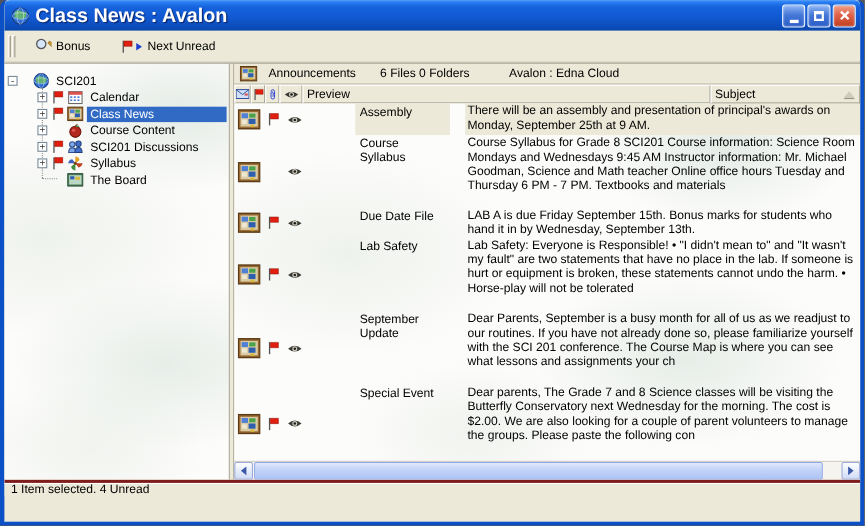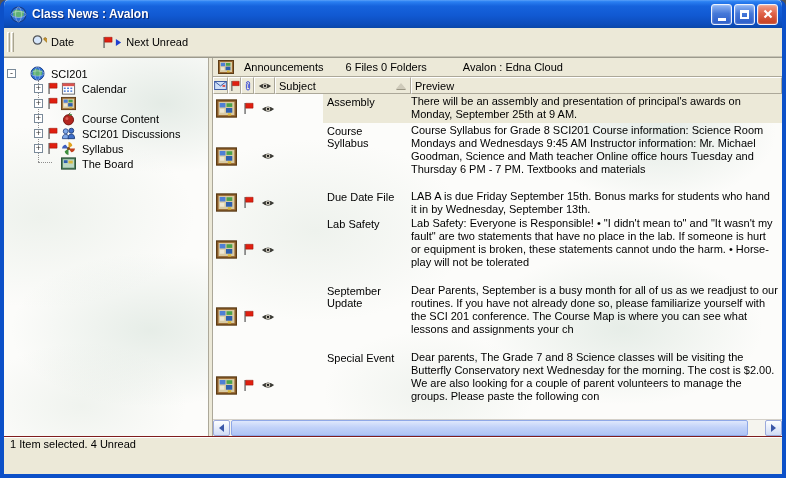--- a/index.html
+++ b/index.html
@@ -9,21 +9,21 @@
     border-left:4px solid #0c50c8; border-right:4px solid #0c50c8; border-bottom:4px solid #0c50c8;
     border-radius:7px 7px 0 0; background:#ece9d8; overflow:hidden;
   }
   
   .titlebar {
     height:28px; display:flex; align-items:center; padding:0 4px 0 6px;
     background:linear-gradient(180deg,#5ba1f8 0%,#2a80f2 6%,#1663dd 22%,#1159d2 55%,#0c4cba 88%,#0a47a8 100%);
     border-radius:5px 5px 0 0;
   }
   .title-icon { width:17px; height:17px; margin-right:5px; }
-  .title-text { color:#fff; font-weight:bold; font-size:12px; text-shadow:1px 1px 1px rgba(0,0,40,.6); flex:1; white-space:nowrap; }
+  .title-text { color:#fff; font-weight:bold; font-size:18px; text-shadow:1px 1px 1px rgba(0,0,40,.6); flex:1; white-space:nowrap; }
   .winbtn { width:21px; height:21px; margin-left:2px; border-radius:3px; border:1px solid #eef3fd;
             display:flex; align-items:center; justify-content:center; position:relative;
             background:linear-gradient(180deg,#8fb5f4 0%,#4578d8 45%,#2a5cc8 100%); box-shadow:inset 0 0 2px rgba(255,255,255,.6); }
   .winbtn.close { background:linear-gradient(180deg,#f0a088 0%,#e0634a 45%,#c33d1e 100%); }
   .glyph-min { width:8px; height:3px; background:#fff; align-self:flex-end; margin:0 0 3px 0; }
   .glyph-max { width:9px; height:9px; border:2px solid #fff; border-top-width:3px; }
   .glyph-x { stroke:#fff; stroke-width:2.2; }
   
   .menubar { height:19px; display:flex; align-items:center; background:#ece9d8; border-bottom:1px solid #e0dcc8; font-size:11px; color:#000; }
   .menu-item { padding:2px 8px 3px 8px; cursor:default; }
@@ -66,33 +66,33 @@
               display:flex; align-items:center; justify-content:center; overflow:hidden; }
   .col-cell.text { justify-content:flex-start; padding-left:3px; }
   .cc-env { width:15px; } .cc-flag { width:13px; } .cc-clip { width:13px; } .cc-eye { width:21px; }
   .cc-subject { width:136px; position:relative; }
   .cc-preview { flex:1; }
   .sort-tri { position:absolute; right:4px; top:5px; width:0; height:0; border-left:5px solid transparent; border-right:5px solid transparent; border-bottom:6px solid #cfcbbb; filter:drop-shadow(0 1px 0 #9a9684); }
   .rows { flex:1; overflow:hidden; font-size:11px; }
   .mrow { display:grid; grid-template-columns:26px 18px 22px 130px 1fr; overflow:hidden; }
   .mrow .cell { display:flex; align-items:center; justify-content:center; }
   .mrow .cell-subject { display:block; padding:2px 2px 0 4px;margin-left:44px; }
-  .mrow .cell-preview { display:block; padding:1px 4px 0 2px; line-height:13px; color:#000; }
+  .mrow .cell-preview { display:block; padding:1px 4px 0 2px; line-height:13px; color:#000;margin-left:14px; }
   .mrow.selected .cell-subject, .mrow.selected .cell-preview { background:#ece9d8; }
   .mrow.noflag .rflag { visibility:hidden; }
   .r0{height:29px}.r1{height:66px}.r2{height:27px}.r3{height:67px}.r4{height:67px}.r5{height:70px}
   
   .hscroll { height:17px; display:flex; background:#f5f4ee; border-top:1px solid #d4d0c8; }
   .sbtn { width:17px; height:100%; border:1px solid #9caadc; border-radius:2px; background:linear-gradient(180deg,#fdfefe,#d0dcf6); display:flex; align-items:center; justify-content:center; }
   .tri-l { width:0; height:0; border-top:4px solid transparent; border-bottom:4px solid transparent; border-right:5px solid #3a57a8; }
   .tri-r { width:0; height:0; border-top:4px solid transparent; border-bottom:4px solid transparent; border-left:5px solid #3a57a8; }
   .strack { flex:1; display:flex; }
   .sthumb { width:517px; margin-left:1px; border:1px solid #8fa8e8; border-radius:2px; background:linear-gradient(180deg,#dfe8fc 0%,#c2d2f9 45%,#aec4f5 100%); }
   
-  .statusbar { height:15px; background:#ece9d8; border-top:1px solid #7f1d1d; box-shadow:inset 0 1px 0 #fff; font-size:11px; color:#000; display:flex; align-items:center; padding-left:6px; }
+  .statusbar { height:15px; background:#ece9d8; border-top:3px solid #7f1d1d; box-shadow:inset 0 1px 0 #fff; font-size:11px; color:#000; display:flex; align-items:center; padding-left:6px; }
   svg.ic { display:block; }
 </style>
 </head>
 <body>
 
 <svg width="0" height="0" style="position:absolute" aria-hidden="true">
   <defs>
     <symbol id="s-board" viewBox="0 0 16 16">
       <rect x="0.5" y="1.5" width="15" height="13" fill="#9a6a33" stroke="#5c3c16"></rect>
       <rect x="2" y="3" width="12" height="10" fill="#d9cba4"></rect>
@@ -193,21 +193,21 @@
   </div>
 
 
   <div class="toolbar">
     <span class="gripper"></span>
     <span class="gripper" style="margin-left:1px"></span>
     <div class="tool-btn">
       <svg class="ic" width="16" height="16">
           <use href="#s-mag" xlink:href="#s-mag"></use>
         </svg>
-      <span>Date</span>
+      <span>Bonus</span>
     </div>
     <div class="tool-btn" style="margin-left:18px">
       <svg class="ic" width="11" height="13">
           <use href="#s-flag" xlink:href="#s-flag"></use>
         </svg>
       <svg class="ic" width="7" height="9" style="margin-left:-2px">
           <use href="#s-play" xlink:href="#s-play"></use>
         </svg>
       <span>Next Unread</span>
     </div>
@@ -245,20 +245,21 @@
       <div class="titem selected">
         <span class="slot-e">
             <span class="expander">+</span>
           </span>
         <svg class="slot-f ic">
             <use href="#s-flag" xlink:href="#s-flag"></use>
           </svg>
         <svg class="ticon ic">
             <use href="#s-board" xlink:href="#s-board"></use>
           </svg>
+        <span class="tlabel">Class News</span>
       </div>
 
       <div class="titem">
         <span class="slot-e">
             <span class="expander">+</span>
           </span>
         <span class="slot-f"></span>
         <svg class="ticon ic">
             <use href="#s-apple" xlink:href="#s-apple"></use>
           </svg>
@@ -328,27 +329,27 @@
         <span class="col-cell cc-clip">
             <svg class="ic" width="8" height="12">
               <use href="#s-clip" xlink:href="#s-clip"></use>
             </svg>
           </span>
         <span class="col-cell cc-eye">
             <svg class="ic" width="14" height="8">
               <use href="#s-eye" xlink:href="#s-eye"></use>
             </svg>
           </span>
+        <span class="col-cell text cc-preview">
+            <span>Preview</span>
+          </span>
         <span class="col-cell text cc-subject">
           <span>Subject</span>
           <span class="sort-tri"></span>
         </span>
-        <span class="col-cell text cc-preview">
-            <span>Preview</span>
-          </span>
       </div>
 
       <div class="rows watermark">
 
         <div class="mrow r0 selected">
           <span class="cell">
               <svg class="ic" width="21" height="21">
                 <use href="#s-board" xlink:href="#s-board"></use>
               </svg>
             </span>

